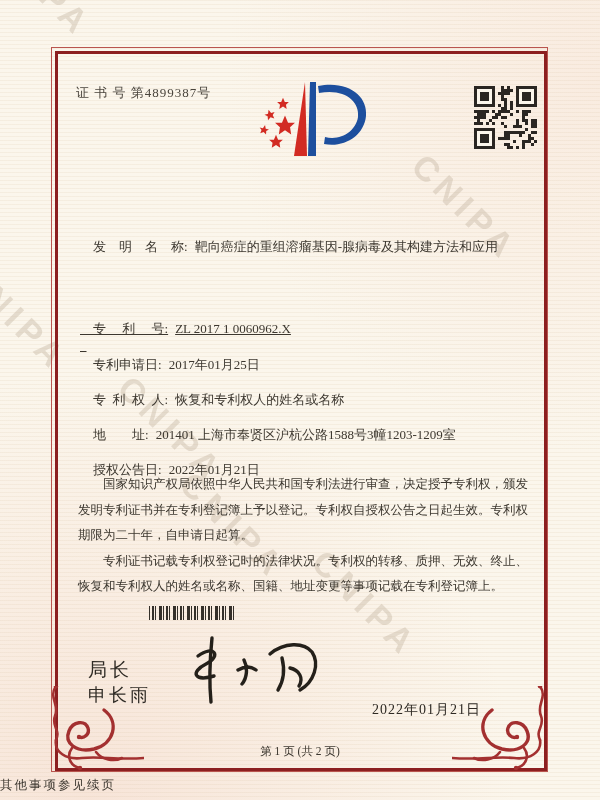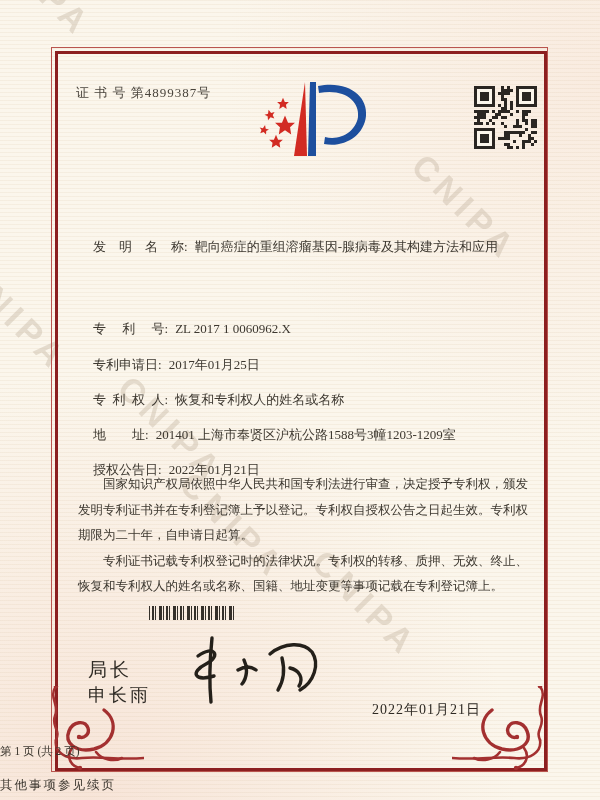--- a/index.html
+++ b/index.html
@@ -28,21 +28,21 @@
   .row2b{left:332px;top:445px;font-size:13px;white-space:pre;color:#3c372f;}
   .paras{left:78px;top:472px;width:450px;font-size:12.5px;line-height:25.5px;color:#3c372f;text-align:justify;}
   .paras p{margin:0;text-indent:2em;font-family:Liberation Serif, serif;}
   .barcode{left:149px;top:606px;width:87px;height:14px;
     background:
       repeating-linear-gradient(90deg,#35302a 0 1px,rgba(0,0,0,0) 1px 3px,#35302a 3px 5px,rgba(0,0,0,0) 5px 6px,#35302a 6px 7px,rgba(0,0,0,0) 7px 10px,#35302a 10px 13px,rgba(0,0,0,0) 13px 14px);}
   .signer-title{left:88px;top:657px;font-size:19px;letter-spacing:3px;color:#2e2a24;}
   .signer-name{left:88px;top:683px;font-size:18px;letter-spacing:3px;color:#2e2a24;}
   .sig{left:178px;top:632px;width:150px;height:78px;}
   .date{left:372px;top:701px;font-size:14px;white-space:pre;letter-spacing:1px;color:#2e2a24;}
-  .pageinfo{left:0;top:744px;width:100%;font-size:11.5px;color:#3c372f;}
+  .pageinfo{left:0;top:744px;width:100%;text-align:center;font-size:11.5px;color:#3c372f;}
   .note{left:0;top:777px;width:100%;text-align:left;font-size:12.5px;letter-spacing:2px;color:#3c372f;}
   .flourish{width:118px;height:88px;}
   .fl-bl{left:26px;top:686px;}
   .fl-br{left:452px;top:686px;transform:scaleX(-1);}
 </style>
 </head>
 <body>
 
 <div class="page">
 
@@ -196,21 +196,21 @@
           <rect x="14" y="20" width="1" height="1"></rect>
           <rect x="16" y="20" width="1" height="1"></rect>
         </g>
       </svg>
   </div>
 
 
   <div class="abs row" style="top:222px;">
     <span class="lab">发　明　名　称:</span><span class="val">靶向癌症的重组溶瘤基因-腺病毒及其构建方法和应用</span>
   </div>
-  <div class="abs row" style="top:304px;">
+  <div class="abs row" style="top:304px;text-decoration:underline;">
     <span class="lab">专　 利　 号:</span><span class="val">ZL 2017 1 0060962.X</span>
   </div>
   <div class="abs row" style="top:340px;">
     <span class="lab">专利申请日:</span><span class="val">2017年01月25日</span>
   </div>
   <div class="abs row" style="top:375px;">
     <span class="lab">专  利  权  人:</span><span class="val">恢复和专利权人的姓名或名称</span>
   </div>
   <div class="abs row" style="top:410px;">
     <span class="lab">地　　址:</span><span class="val">201401 上海市奉贤区沪杭公路1588号3幢1203-1209室</span>

